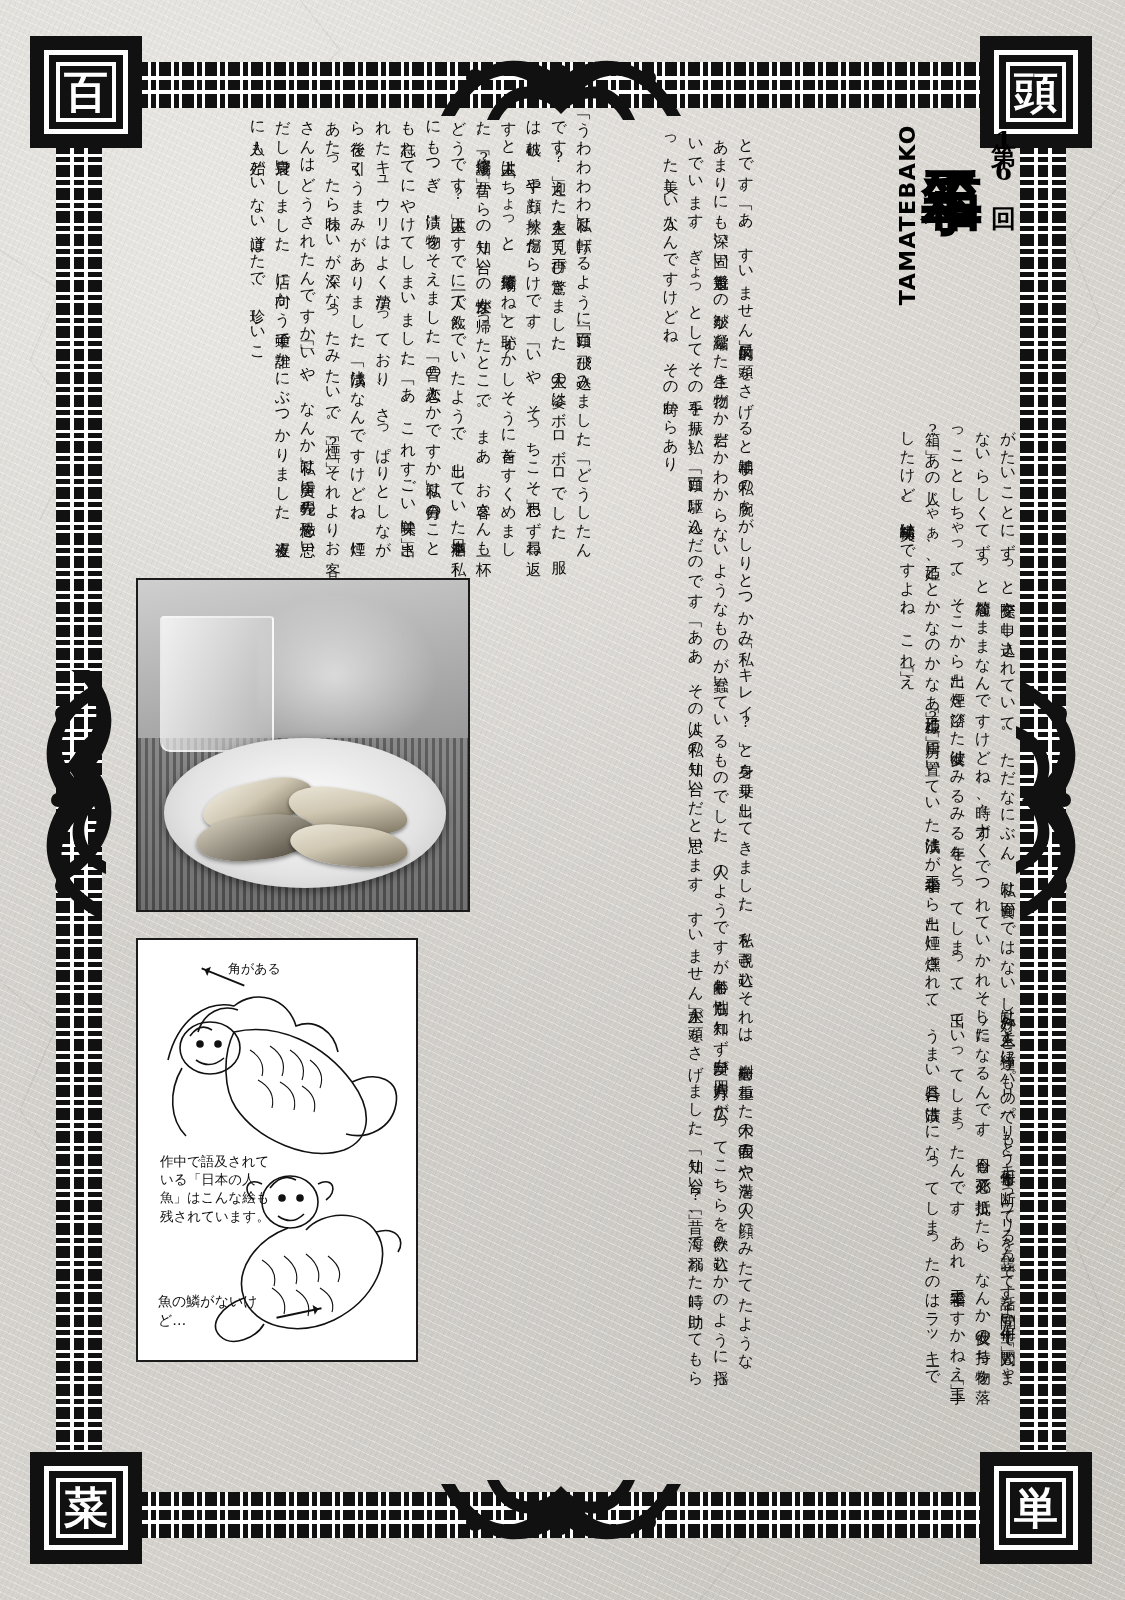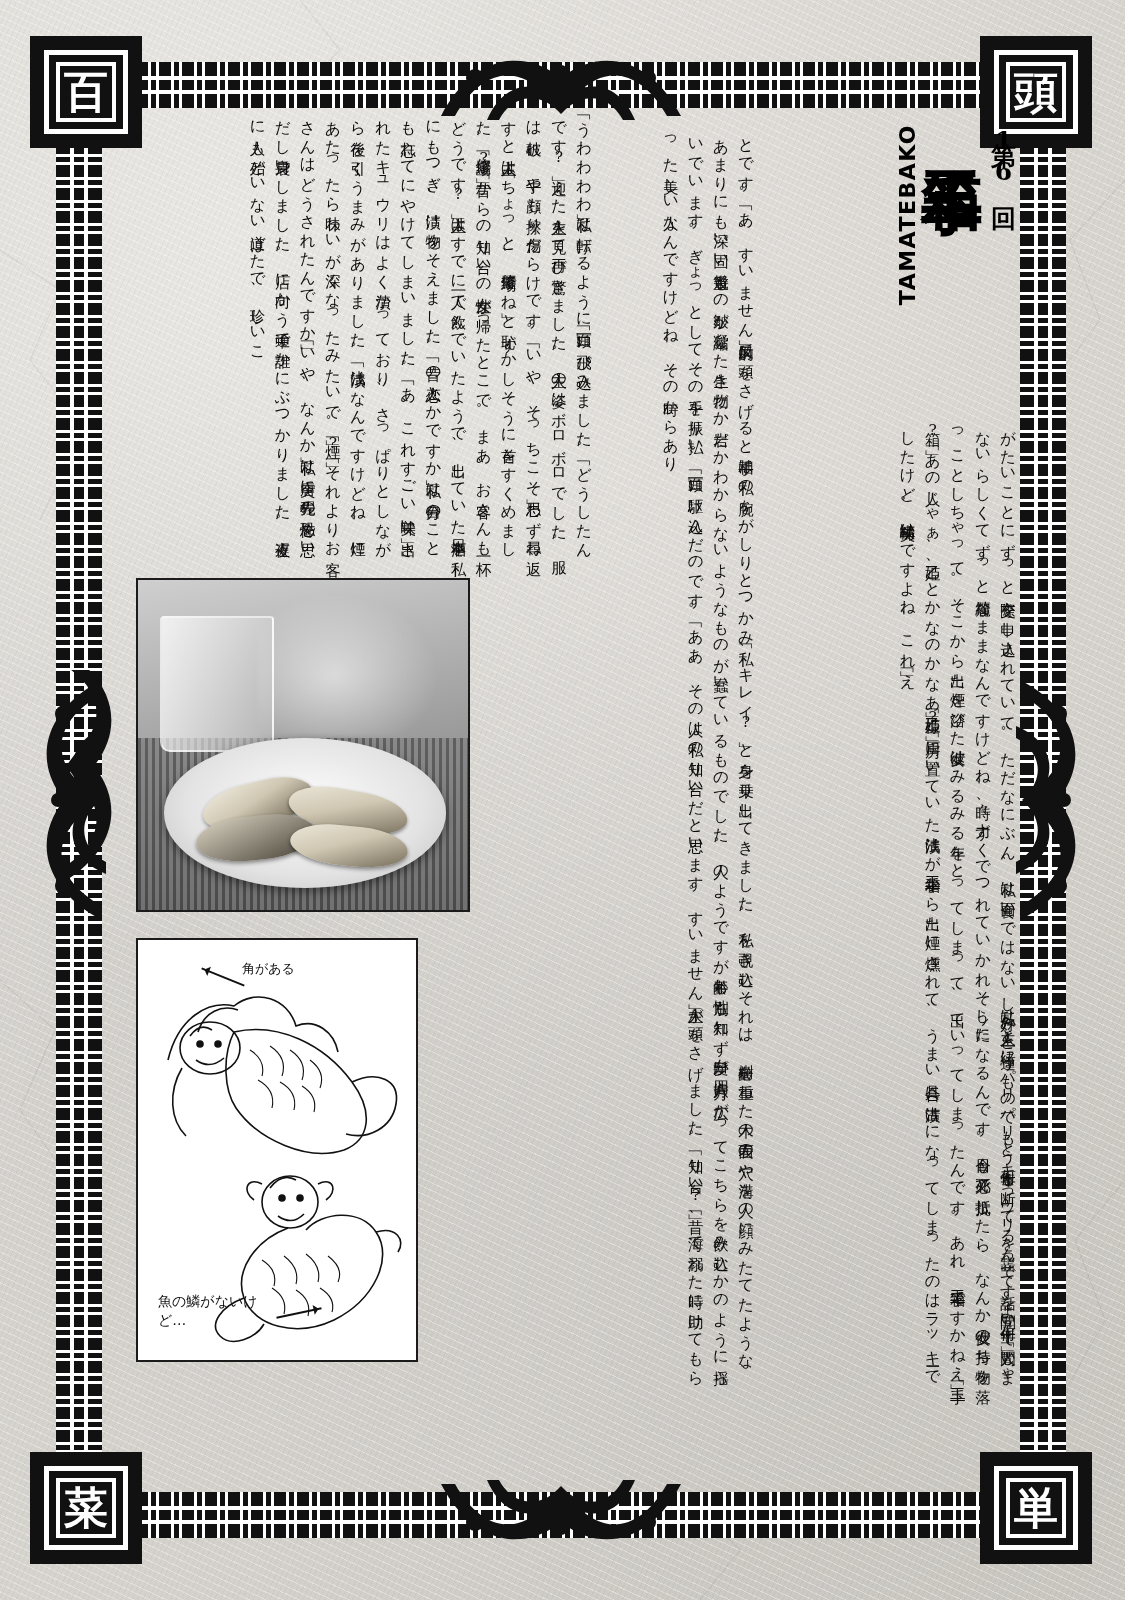--- a/index.html
+++ b/index.html
@@ -241,21 +241,21 @@
     overflow: hidden;
   }
   .illo .hand {
     position: absolute;
     font-family: "DejaVu Sans", "Liberation Sans", sans-serif;
     font-size: 13px;
     color: #111;
     writing-mode: horizontal-tb;
     line-height: 1.35;
   }
-  .illo .cap-top { left: 104px; top: 20px; }
+  .illo .cap-top { left: 90px; top: 20px; }
   .illo .cap-mid { left: 22px; top: 212px; font-size: 13.5px; }
   .illo .cap-bot { left: 20px; bottom: 30px; font-size: 14px; }
   .illo .arrow {
     position: absolute;
     width: 46px; height: 2px; background: #111;
   }
   .illo .arrow.a1 { left: 62px; top: 36px; transform: rotate(22deg); }
   .illo .arrow.a1::after {
     content:""; position:absolute; left:-2px; top:-4px;
     border: 5px solid transparent; border-right-color:#111;
@@ -419,18 +419,19 @@
             <path d="M134 348 q16 10 12 26"></path>
             <path d="M158 350 q16 10 12 26"></path>
             <path d="M182 348 q16 10 12 24"></path>
           </g>
           <path d="M106 358 C 84 366, 70 384, 82 396 C 94 408, 118 398, 126 384"></path>
           <path d="M238 292 C 258 286, 268 300, 260 312"></path>
         </g>
       </svg>
       <div class="hand cap-top">角がある</div>
       <div class="arrow a1"></div>
+      <div class="hand cap-mid" style="width:120px;">作中で語及されている「日本の人魚」はこんな絵も残されています。</div>
       <div class="hand cap-bot" style="width:108px;">魚の鱗がないけど…</div>
       <div class="arrow a2"></div>
     </div>
 
   </div>
 </div>
 
 </body></html>

